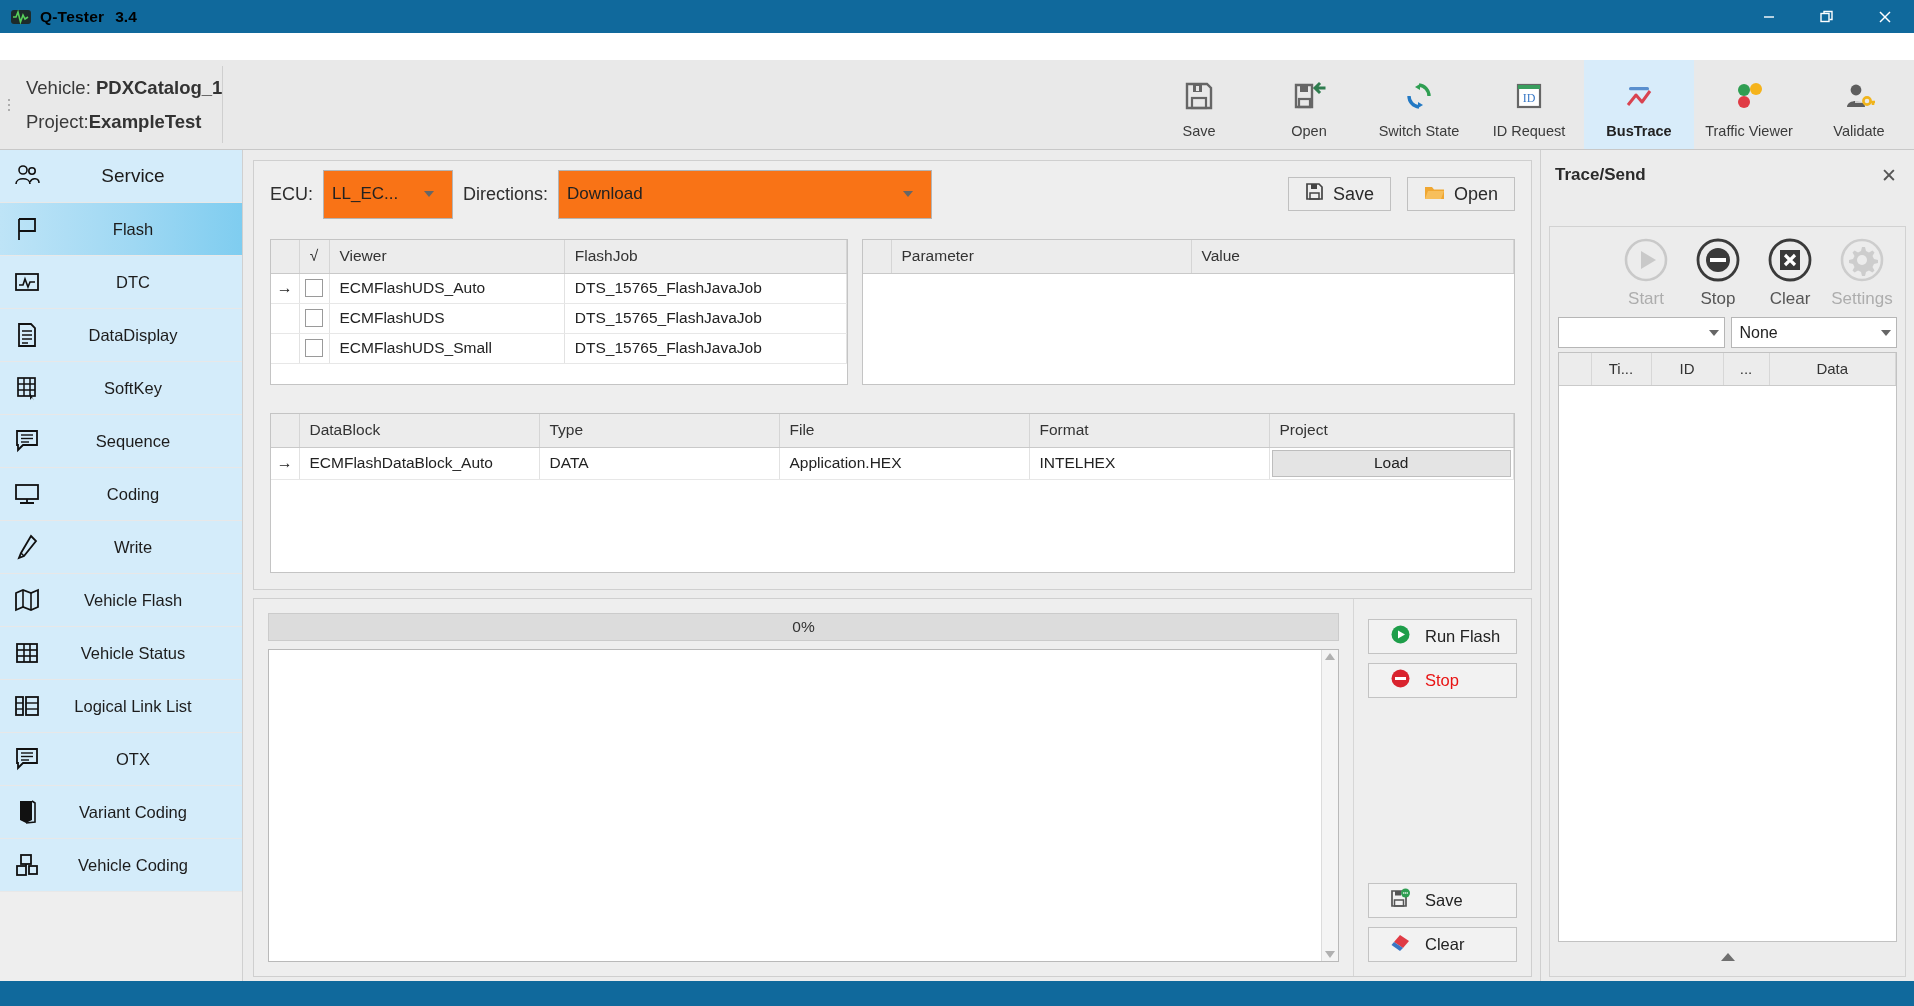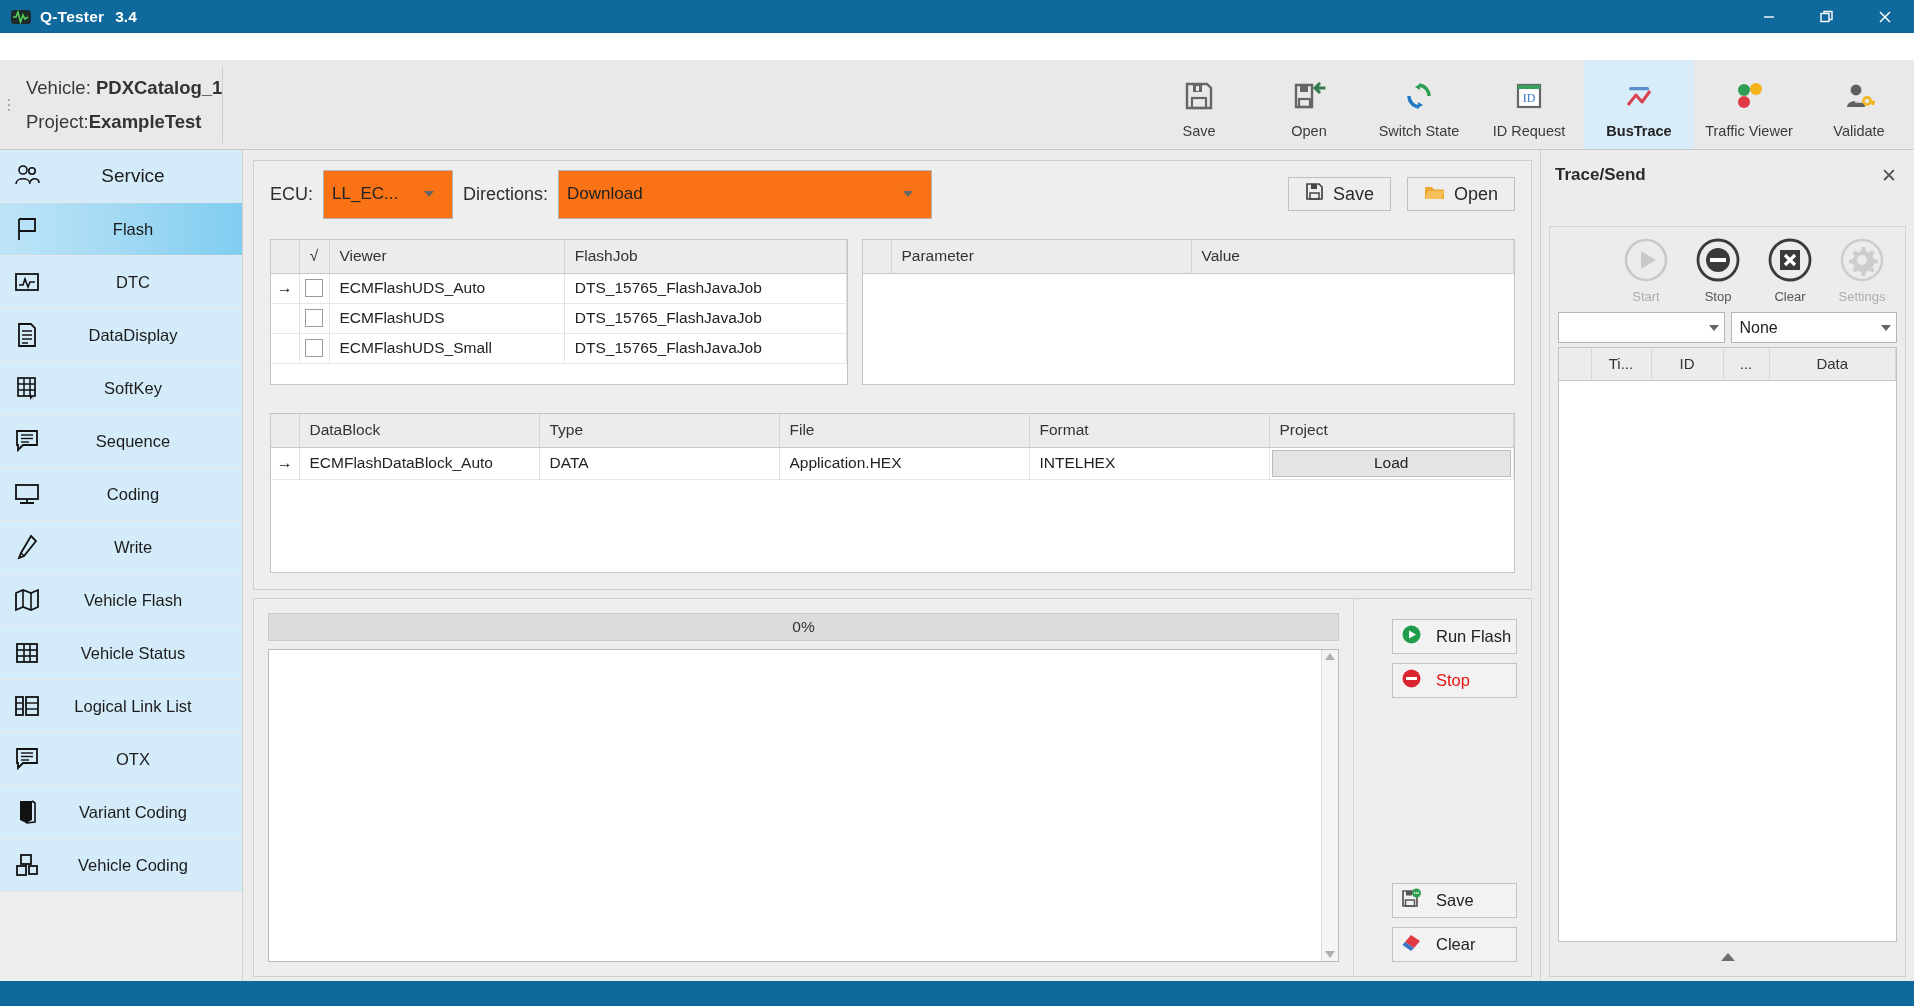--- a/index.html
+++ b/index.html
@@ -7,21 +7,21 @@
     width: 1914px; height: 1006px;
     font-family: "Liberation Sans", sans-serif;
     background: #ffffff;
     overflow: hidden;
   }
   body { display: flex; flex-direction: column; }
 
   
   .titlebar {
     height: 33px; background: #10699c; flex: 0 0 33px;
-    display: flex; align-items: center; color: #ffffff;
+    display: flex; align-items: center; color: #000000;
   }
   .app-icon { width: 22px; height: 18px; margin-left: 10px; margin-right: 8px; flex:0 0 22px;}
   .title-text { font-size: 15.5px; font-weight: bold; letter-spacing: .2px; }
   .title-ver { font-size: 15.5px; font-weight: bold; margin-left: 11px; }
   .win-controls { margin-left: auto; display: flex; height: 100%; }
   .win-btn {
     width: 58px; height: 100%; display: flex; align-items: center;
     justify-content: center; color: #fff; font-size: 15px;
   }
 
@@ -131,40 +131,40 @@
   .vscroll { width:17px; flex:0 0 17px; background:#f4f4f4; border-left:1px solid #dcdcdc;
              display:flex; flex-direction:column; justify-content:space-between; align-items:center; padding:3px 0;}
   .tri-up { width:0;height:0;border-left:5px solid transparent;border-right:5px solid transparent;border-bottom:7px solid #b0b0b0;}
   .tri-dn { width:0;height:0;border-left:5px solid transparent;border-right:5px solid transparent;border-top:7px solid #b0b0b0;}
   .side-actions {
     flex:0 0 178px; border-left:1px solid #d6d6d6; display:flex; flex-direction:column;
     padding:20px 14px 14px 14px; gap:9px;
   }
   .act-btn {
     height:35px; background:#f2f2f2; border:1px solid #c3c3c3; display:flex;
-    align-items:center; font-size:16.5px; color:#222; padding-left:8px; gap:14px;margin-left:24px;
+    align-items:center; font-size:16.5px; color:#222; padding-left:21px; gap:14px;
   }
   .act-btn.danger .act-label { color:#e81313; }
   .act-spacer { flex:1 1 auto; }
 
   
   .trace {
     width: 374px; flex:0 0 374px; background:#ececec; border-left:1px solid #cfcfcf;
     display:flex; flex-direction:column; padding:6px 8px 4px 8px;gap:32px;
   }
   .trace-title {
     height:38px; flex:0 0 38px; display:flex; align-items:center; padding:0 4px 0 6px;
   }
   .trace-title .t { font-size:17px; font-weight:bold; color:#2b2b2b; }
   .trace-x { margin-left:auto; font-size:19px; color:#555; width:26px;text-align:center;}
   .trace-body { flex:1 1 auto; border:1px solid #d2d2d2; background:#ececec;
                 display:flex; flex-direction:column; padding:10px 8px 4px 8px; min-height:0;}
   .trace-buttons { display:flex; justify-content:flex-end; gap:10px; padding-right:4px;}
   .tb { width:62px; display:flex; flex-direction:column; align-items:center; gap:2px;}
-  .tb-label { font-size:13px; color:#555; }
+  .tb-label { font-size:17px; color:#555; }
   .tb.disabled .tb-label { color:#adadad; }
   .trace-combos { display:flex; gap:6px; margin-top:8px; }
   .tc {
     height:31px; background:#fff; border:1px solid #b6b6b6; flex:1 1 0;
     display:flex; align-items:center; padding:0 5px 0 8px; font-size:16px; color:#222;
   }
   .trace-table { flex:1 1 auto; margin-top:4px; background:#fff; border:1px solid #c2c2c2;
                  display:flex; flex-direction:column; min-height:0; overflow:hidden;}
   table.tgrid { width:100%; border-collapse:collapse; font-size:15px; }
   table.tgrid th {

